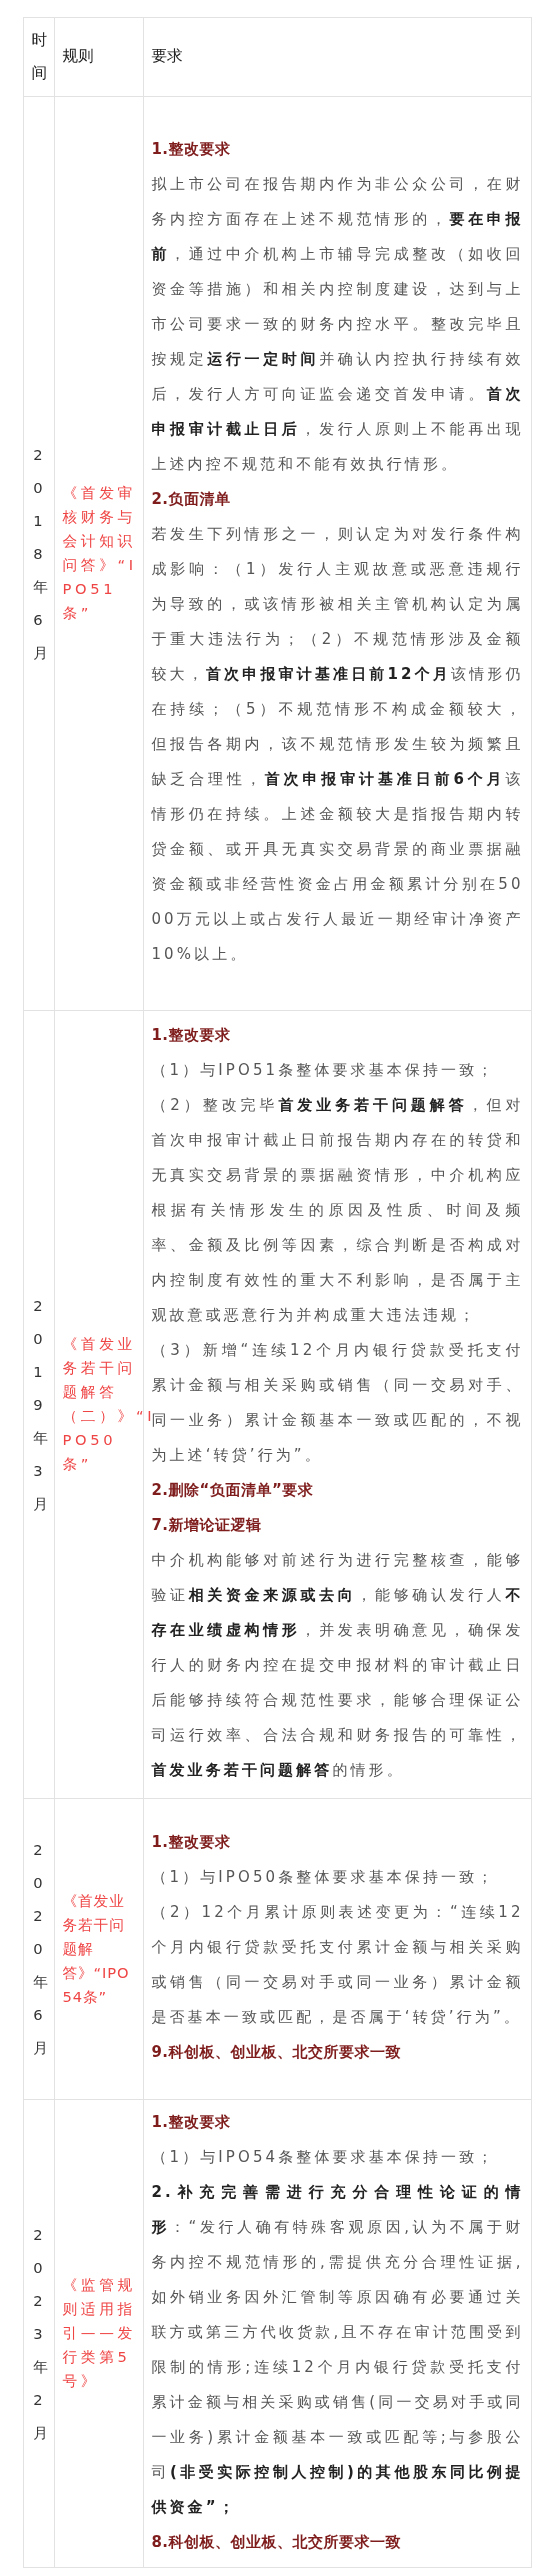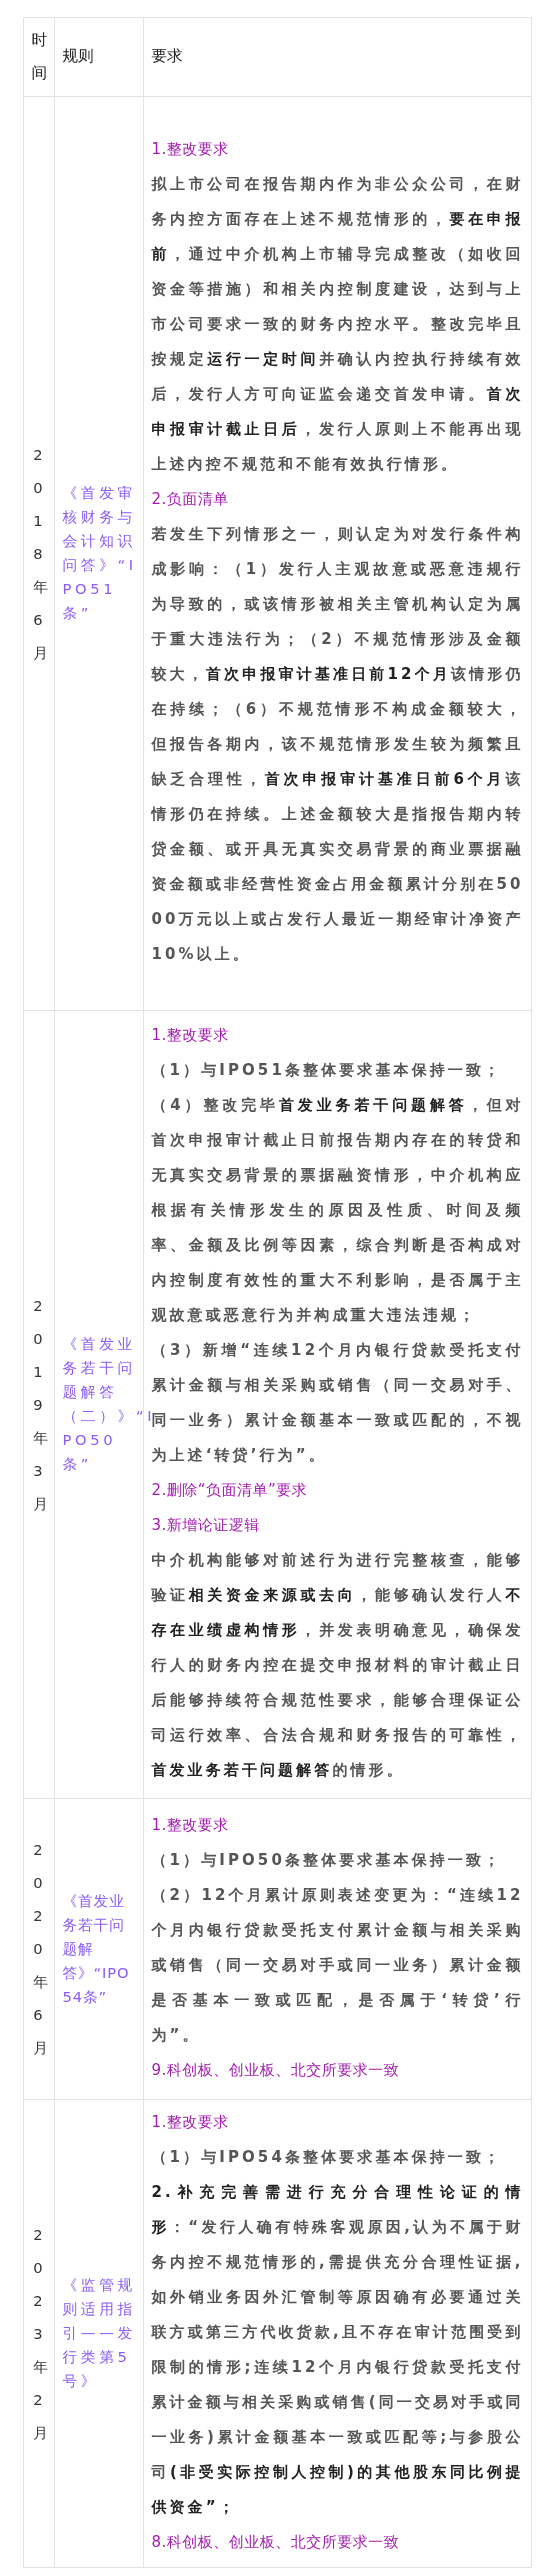--- a/index.html
+++ b/index.html
@@ -9,27 +9,27 @@
           border-collapse: collapse; table-layout: fixed; }
   td, th { border: 1.4px solid #e2e2e2; vertical-align: middle; padding: 0; }
   .c-time { width: 31px; }
   .c-rule { width: 89px; }
   .c-req  { width: 388px; }
   th { font-weight: normal; color: #222; font-size: 15.6px; text-align: left; }
   th.time { padding: 5.5px 0 5.5px 7.4px; line-height: 33px; }
   th.rule, th.req { padding-left: 7.4px; }
   td.time { color: #333; font-size: 14.7px; line-height: 33px; padding-left: 9.2px; }
   td.time span { display: block; }
-  td.rule { color: #8b5cf6; font-size: 14.7px; line-height: 24px; padding: 0 5.5px 0 7.4px;
+  td.rule { color: #ef4444; font-size: 14.7px; line-height: 24px; padding: 0 5.5px 0 7.4px;
             letter-spacing: 3.7px; word-break: break-all; }
   td.req { padding: 5.5px 7.4px 7.4px 7.4px; color: #555; font-size: 15px;
            line-height: 35px; letter-spacing: 3.1px; text-align: justify;
            word-break: break-all; }
-  .h { font-weight: normal; color: #a21caf; letter-spacing: 0.5px; display: block; }
-  .p { display: block; font-weight: bold; }
+  .h { font-weight: bold; color: #7f1d1d; letter-spacing: 0.5px; display: block; }
+  .p { display: block; }
   b { color: #222; }
   .row1 { height: 914px; }
   .row2 { height: 788px; }
   .row3 { height: 301px; }
   .row4 { height: 460px; }
   .hrow { height: 79px; }
   .tight { letter-spacing: 1.1px; }
 </style>
 </head>
 <body>
@@ -57,41 +57,41 @@
           <span>8</span>
           <span>年</span>
           <span>6</span>
           <span>月</span>
         </td>
     <td class="rule">《首发审核财务与会计知识问答》“IPO51条”</td>
     <td class="req">
           <span class="h">1.整改要求</span>
           <span class="p"><span>拟上市公司在报告期内作为非公众公司，在财务内控方面存在上述不规范情形的，</span><b>要在申报前</b><span>，通过中介机构上市辅导完成整改（如收回资金等措施）和相关内控制度建设，达到与上市公司要求一致的财务内控水平。整改完毕且按规定</span><b>运行一定时间</b><span>并确认内控执行持续有效后，发行人方可向证监会递交首发申请。</span><b>首次申报审计截止日后</b><span>，发行人原则上不能再出现上述内控不规范和不能有效执行情形。</span></span>
           <span class="h">2.负面清单</span>
-          <span class="p"><span>若发生下列情形之一，则认定为对发行条件构成影响：（1）发行人主观故意或恶意违规行为导致的，或该情形被相关主管机构认定为属于重大违法行为；（2）不规范情形涉及金额较大，</span><b>首次申报审计基准日前12个月</b><span>该情形仍在持续；（6）不规范情形不构成金额较大，但报告各期内，该不规范情形发生较为频繁且缺乏合理性，</span><b>首次申报审计基准日前6个月</b><span>该情形仍在持续。上述金额较大是指报告期内转贷金额、或开具无真实交易背景的商业票据融资金额或非经营性资金占用金额累计分别在5000万元以上或占发行人最近一期经审计净资产10%以上。</span></span>
+          <span class="p"><span>若发生下列情形之一，则认定为对发行条件构成影响：（1）发行人主观故意或恶意违规行为导致的，或该情形被相关主管机构认定为属于重大违法行为；（2）不规范情形涉及金额较大，</span><b>首次申报审计基准日前12个月</b><span>该情形仍在持续；（5）不规范情形不构成金额较大，但报告各期内，该不规范情形发生较为频繁且缺乏合理性，</span><b>首次申报审计基准日前6个月</b><span>该情形仍在持续。上述金额较大是指报告期内转贷金额、或开具无真实交易背景的商业票据融资金额或非经营性资金占用金额累计分别在5000万元以上或占发行人最近一期经审计净资产10%以上。</span></span>
         </td>
   </tr>
   <tr class="row2">
     <td class="time">
           <span>2</span>
           <span>0</span>
           <span>1</span>
           <span>9</span>
           <span>年</span>
           <span>3</span>
           <span>月</span>
         </td>
     <td class="rule">《首发业务若干问题解答（二）》“IPO50条”</td>
     <td class="req">
           <span class="h">1.整改要求</span>
           <span class="p"><span>（1）与IPO51条整体要求基本保持一致；</span></span>
-          <span class="p"><span>（4）整改完毕</span><b>首发业务若干问题解答</b><span>，但对首次申报审计截止日前报告期内存在的转贷和无真实交易背景的票据融资情形，中介机构应根据有关情形发生的原因及性质、时间及频率、金额及比例等因素，综合判断是否构成对内控制度有效性的重大不利影响，是否属于主观故意或恶意行为并构成重大违法违规；</span></span>
+          <span class="p"><span>（2）整改完毕</span><b>首发业务若干问题解答</b><span>，但对首次申报审计截止日前报告期内存在的转贷和无真实交易背景的票据融资情形，中介机构应根据有关情形发生的原因及性质、时间及频率、金额及比例等因素，综合判断是否构成对内控制度有效性的重大不利影响，是否属于主观故意或恶意行为并构成重大违法违规；</span></span>
           <span class="p"><span>（3）新增“连续12个月内银行贷款受托支付累计金额与相关采购或销售（同一交易对手、同一业务）累计金额基本一致或匹配的，不视为上述‘转贷’行为”。</span></span>
           <span class="h">2.删除“负面清单”要求</span>
-          <span class="h">3.新增论证逻辑</span>
+          <span class="h">7.新增论证逻辑</span>
           <span class="p"><span>中介机构能够对前述行为进行完整核查，能够验证</span><b>相关资金来源或去向</b><span>，能够确认发行人</span><b>不存在业绩虚构情形</b><span>，并发表明确意见，确保发行人的财务内控在提交申报材料的审计截止日后能够持续符合规范性要求，能够合理保证公司运行效率、合法合规和财务报告的可靠性，</span><b>首发业务若干问题解答</b><span>的情形。</span></span>
         </td>
   </tr>
   <tr class="row3">
     <td class="time">
           <span>2</span>
           <span>0</span>
           <span>2</span>
           <span>0</span>
           <span>年</span>

